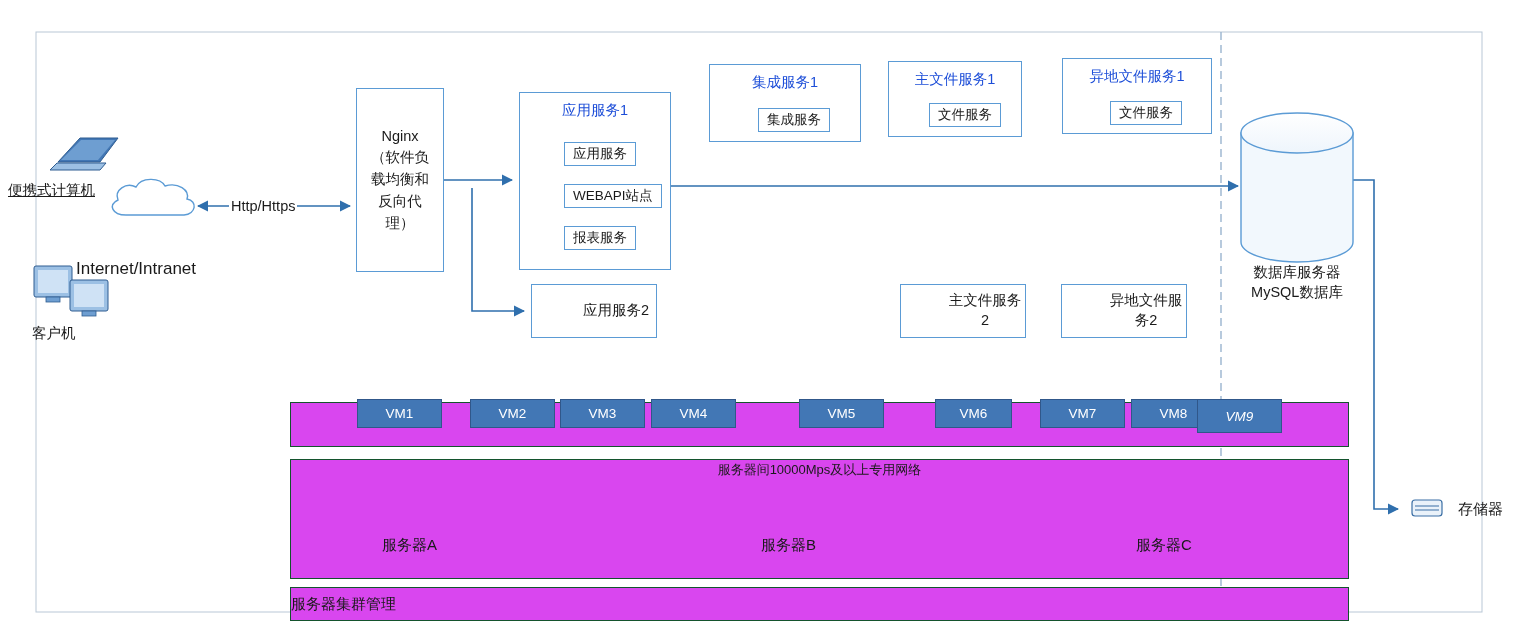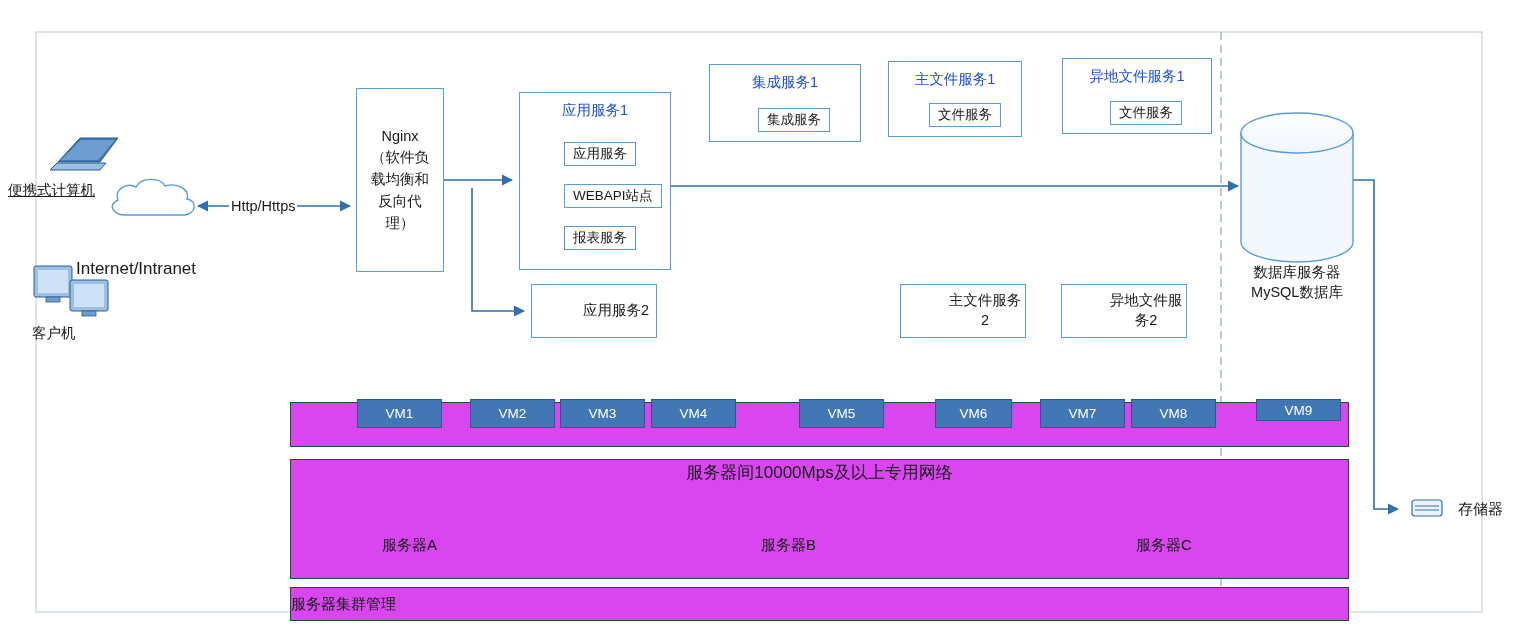--- a/index.html
+++ b/index.html
@@ -92,21 +92,21 @@
     color: #ffffff;
     font-size: 13.5px;
     display: flex;
     align-items: center;
     justify-content: center;
   }
   .net-title {
     position: absolute;
     left: 0; right: 0;
     text-align: center;
-    font-size: 17px;
+    font-size: 13px;
   }
   .srv-caption {
     position: absolute;
     font-size: 15px;
   }
   .cluster-label {
     position: absolute;
     left: 0; right: 0;
     text-align: center;
     font-size: 15px;
@@ -372,21 +372,21 @@
   </div>
   <div class="vm" style="left:891px; top:399px; width:77px; height:29px;margin-left:44px;">
     <span>VM6</span>
   </div>
   <div class="vm" style="left:1040px; top:399px; width:85px; height:29px;">
     <span>VM7</span>
   </div>
   <div class="vm" style="left:1131px; top:399px; width:85px; height:29px;">
     <span>VM8</span>
   </div>
-  <div class="vm" style="left:1256px; top:399px; width:85px; height:22px;">
+  <div class="vm" style="left:1197px; top:399px; width:85px; height:34px;font-style:italic;">
     <span>VM9</span>
   </div>
 
   <div class="band" style="left:290px; top:448px; width:1059px; height:120px;"></div>
   <div class="net-title" style="left:290px; top:461px; width:1059px;">服务器间10000Mps及以上专用网络</div>
   <div class="srv-caption" style="left:382px; top:536px; width:140px;">服务器A</div>
   <div class="srv-caption" style="left:761px; top:536px; width:140px;">服务器B</div>
   <div class="srv-caption" style="left:1136px; top:536px; width:140px;">服务器C</div>
 
   <div class="band" style="left:290px; top:576px; width:1059px; height:34px; display:flex; align-items:center;">

